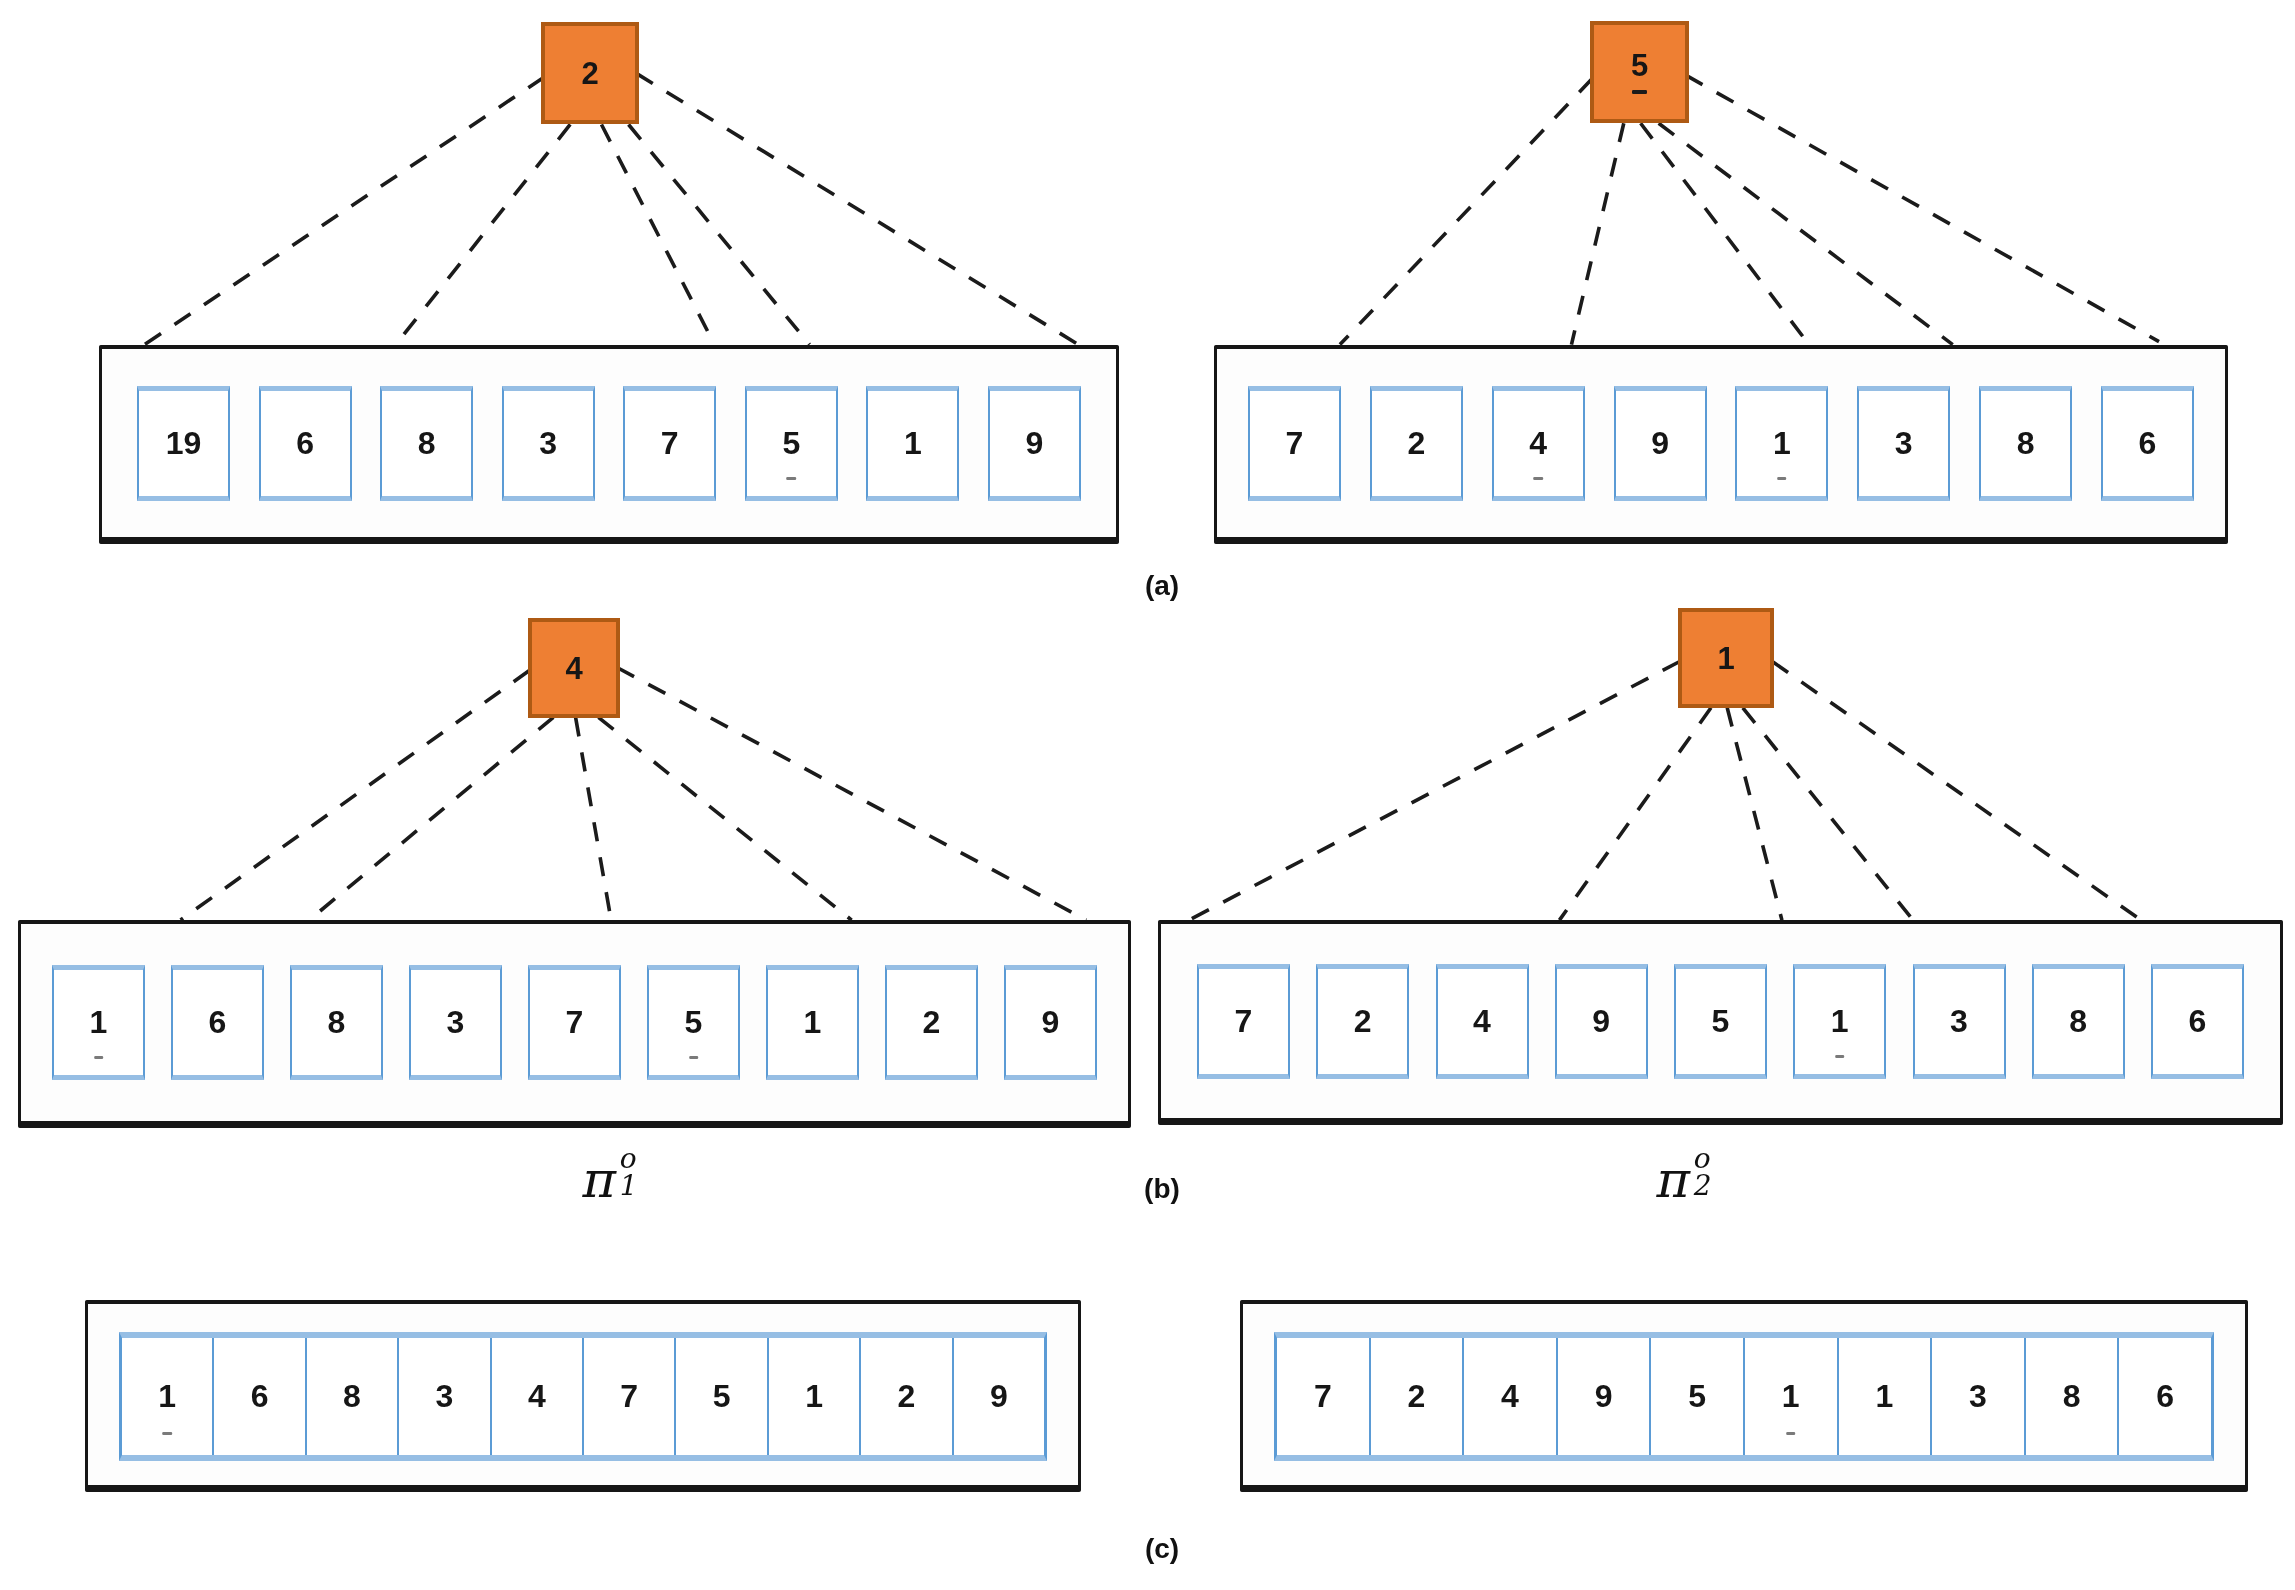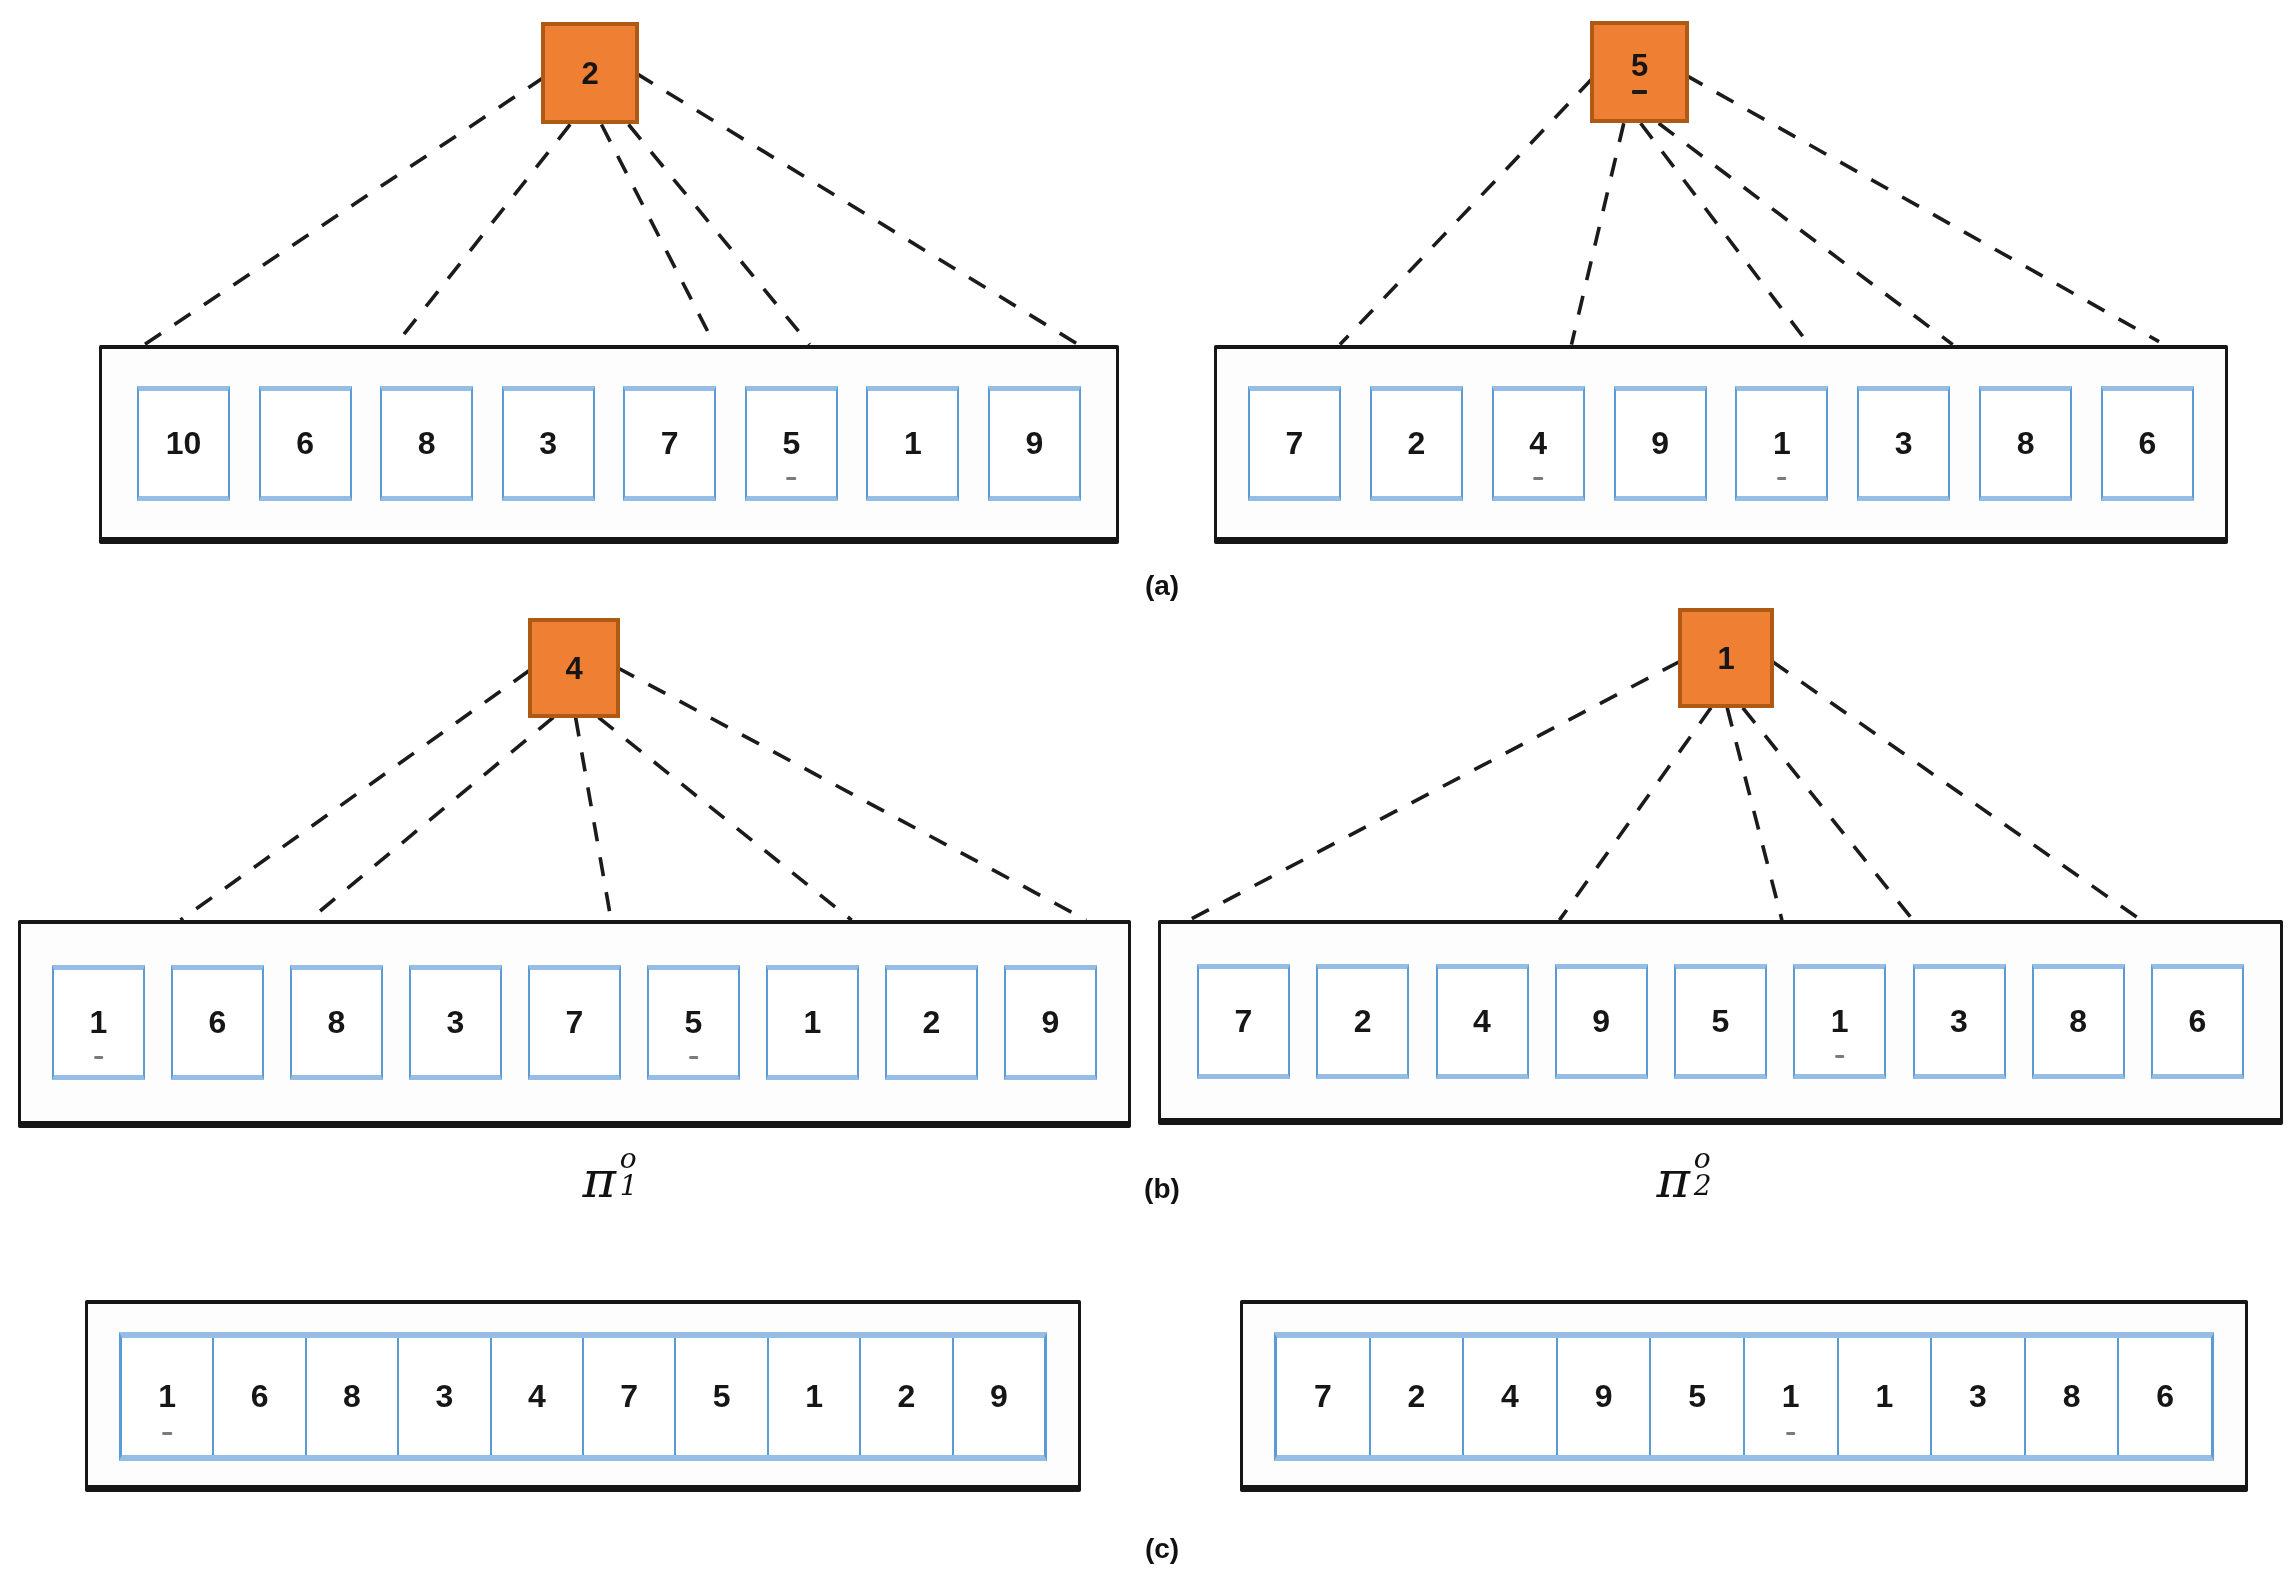--- a/index.html
+++ b/index.html
@@ -89,21 +89,21 @@
       </g>
     </g>
   </svg>
 
   <div class="osq" style="left:541px;top:22px;width:98px;height:102px;">
     <span class="num">2</span>
   </div>
   <div class="box" style="left:99px;top:345px;width:1020px;height:199px;">
     <div class="cells" style="padding:0 35px;">
         <div class="cell">
-          <span>10</span>
+          <span>19</span>
         </div>
         <div class="cell">
           <span>6</span>
         </div>
         <div class="cell">
           <span>8</span>
         </div>
         <div class="cell">
           <span>3</span>
         </div>

